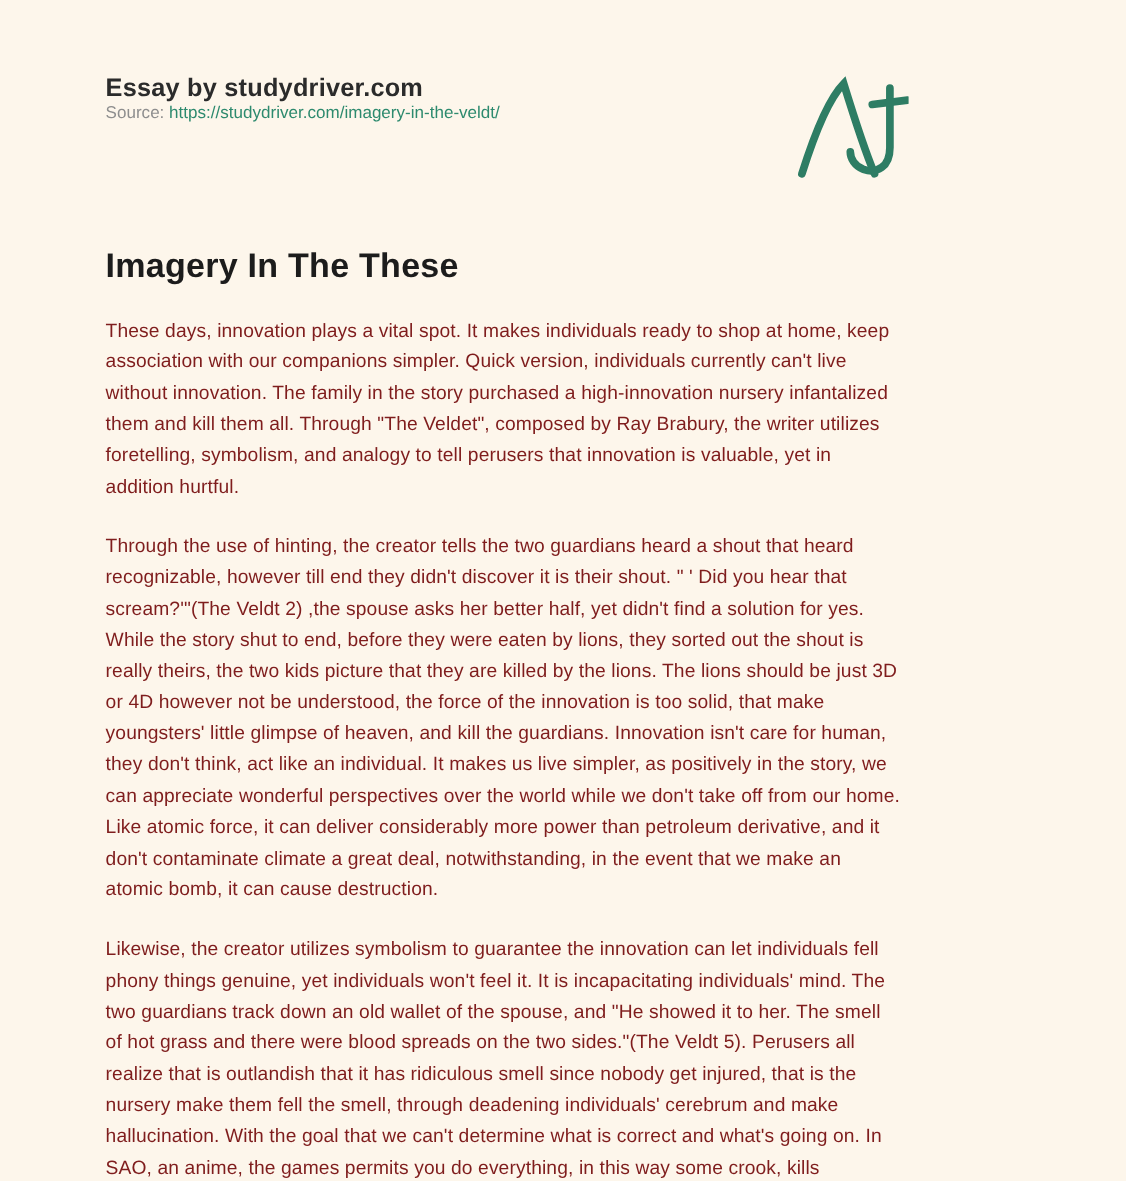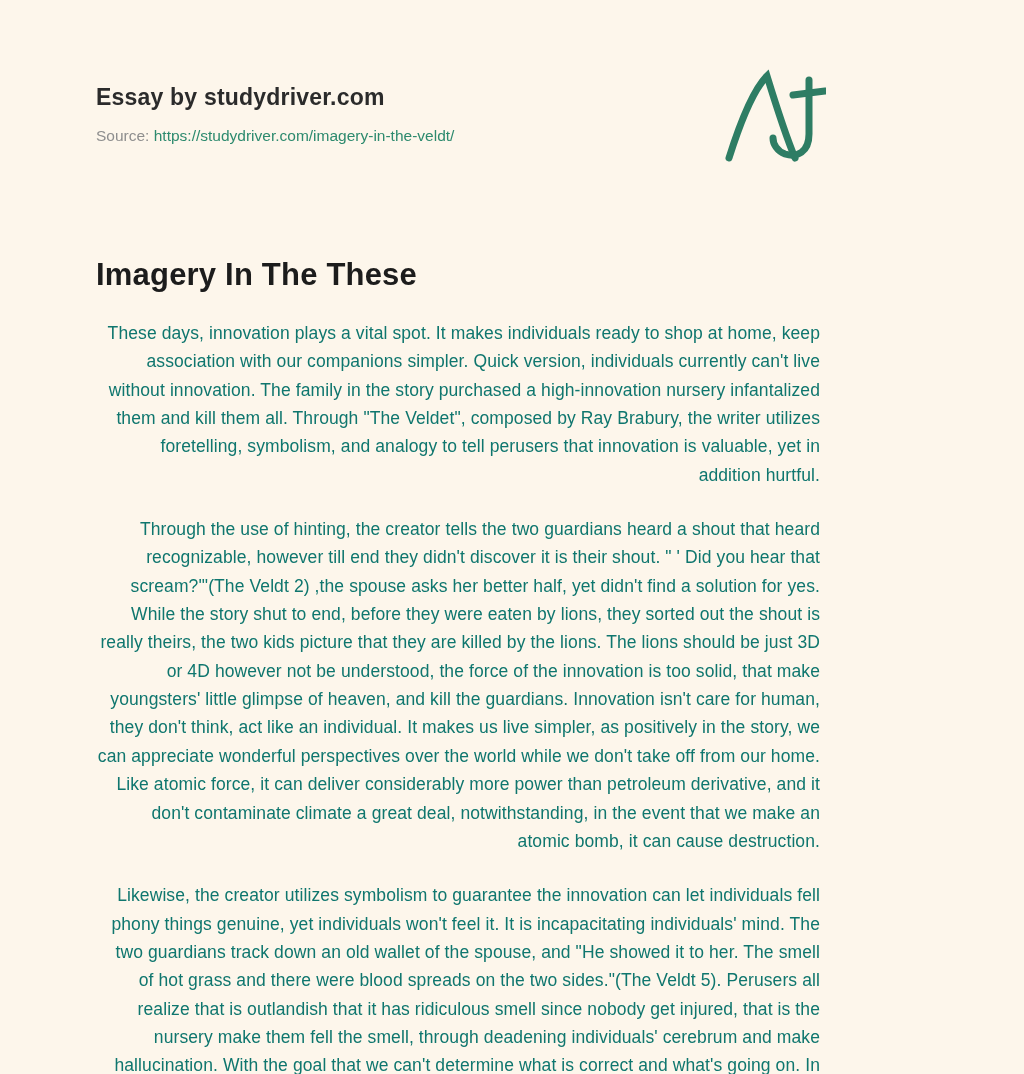--- a/index.html
+++ b/index.html
@@ -9,30 +9,30 @@
     width: 1024px;
     height: 1074px;
     background: #fdf6eb;
     font-family: "Liberation Sans", sans-serif;
     overflow: hidden;
   }
   .page {
     position: relative;
     width: 916px;
     height: 1074px;
-    padding: 84px 96px 0 96px;
+    padding: 66px 96px 0 96px;
   }
   .header-title {
     font-size: 23px;
     font-weight: 700;
     color: #2b2b2b;
     letter-spacing: 0.2px;
   }
   .source-line {
-    margin-top: 16px;
+    margin-top: 1px;
     font-size: 15.5px;
     color: #8e8e8e;
   }
   .source-url {
     color: #2d8a6e;
     text-decoration: none;
   }
   .logo {
     position: absolute;
     top: 68px;
@@ -47,23 +47,22 @@
     font-size: 31px;
     font-weight: 700;
     color: #1c1c1c;
     letter-spacing: 0.2px;
   }
   .article-body p {
     margin: 0;
     margin-top: 26px;
     font-size: 17.5px;
     line-height: 1.62;
-    color: #0f766e;
+    color: #7f1d1d;
     letter-spacing: 0.1px;
-    text-align: right;
   }
 </style>
 </head>
 <body>
 
 <div class="page">
 
   <div class="header">
     <div class="header-title">Essay by studydriver.com</div>
     <div class="source-line">

